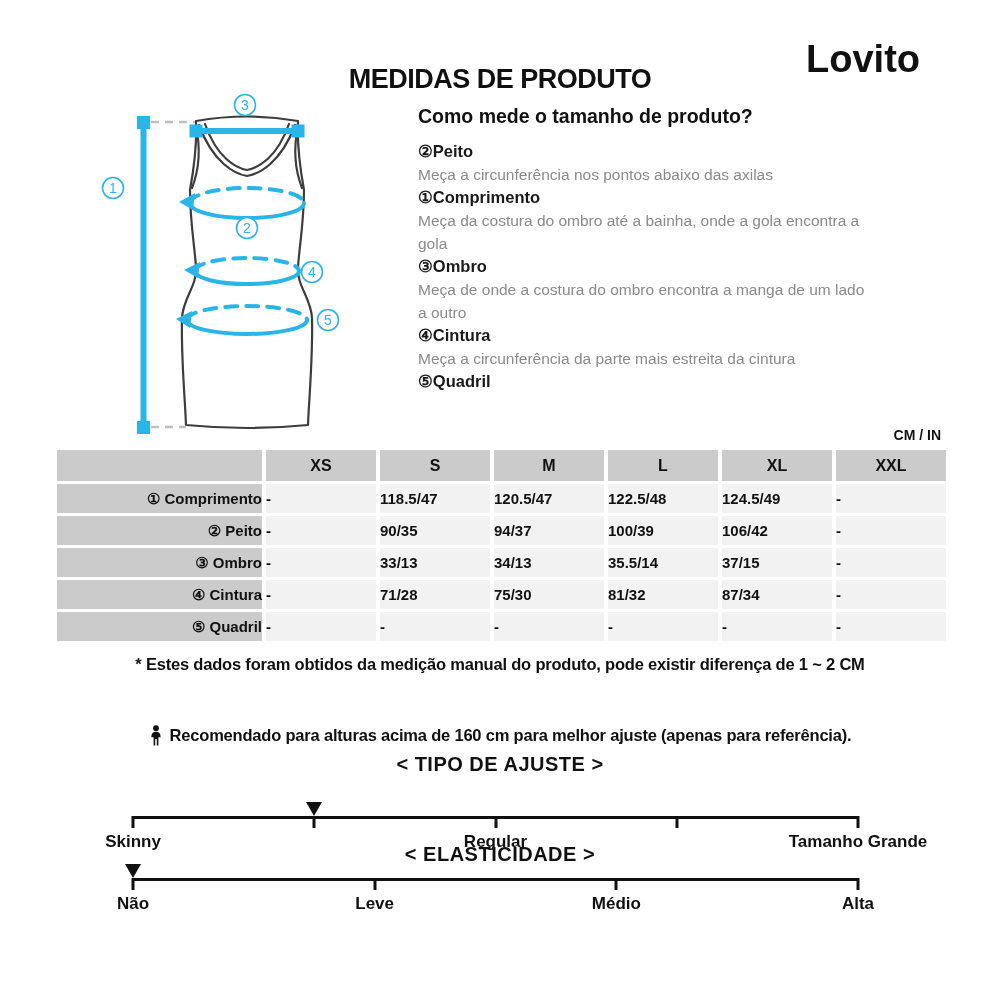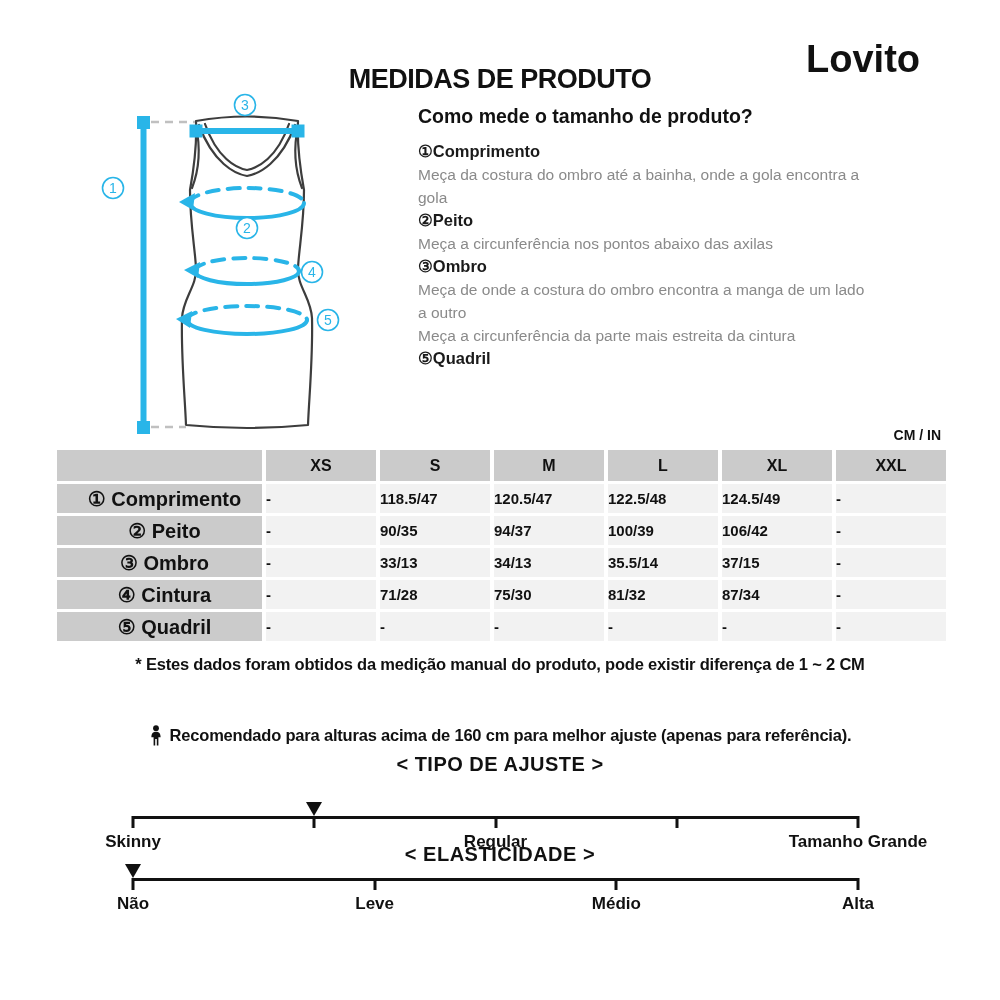--- a/index.html
+++ b/index.html
@@ -18,21 +18,21 @@
   .g-label { font-size:16.5px; font-weight:bold; line-height:23px; color:#1a1a1a; }
   .g-desc { font-size:15.5px; line-height:23px; color:#8a8a8a; white-space:pre-line; }
 
   .unit { position:absolute; top:427px; right:59px; font-size:14px; font-weight:bold; }
 
   table.size { position:absolute; left:53px; top:447px; width:893px;
     border-collapse:separate; border-spacing:4px 3px; table-layout:fixed; }
   table.size td, table.size th { font-size:15px; font-weight:bold; 
     vertical-align:middle; height:29px; padding:0; }
   table.size th { background:#cbcbcb; font-size:16px; height:31px; }
-  table.size td.rowlabel { background:#cbcbcb; text-align:center; padding-left:10px; font-size:20px;margin-left:28px; }
+  table.size td.rowlabel { background:#cbcbcb; text-align:right; padding-left:10px; font-size:15px;margin-left:28px; }
   table.size td.val { background:#f2f2f2; }
 
   .note { position:absolute; left:0; right:0; display:flex; justify-content:center;
     align-items:center; font-size:16.5px; font-weight:bold; letter-spacing:-0.2px; }
   .note-1 { top:655px; }
   .note-2 { top:688px;margin-top:37px; }
   .person { margin-right:7px; }
 
   .slider-title { position:absolute; left:0; right:0; text-align:center;
     font-size:20px; font-weight:bold; letter-spacing:0.5px; }
@@ -125,34 +125,35 @@
         <circle cx="233" cy="232" r="10.5" fill="#fff" stroke="#29B5E8" stroke-width="1.6"></circle>
         <text x="233" y="237">5</text>
       </g>
     </g>
   </svg>
 
   <div class="guide">
     <div class="guide-heading">Como mede o tamanho de produto?</div>
 
     <div>
+      <div class="g-label"><span>②</span><span>Peito</span></div>
+      <div class="g-desc">Meça a circunferência nos pontos abaixo das axilas</div>
+    </div>
+    <div>
       <div class="g-label"><span>①</span><span>Comprimento</span></div>
       <div class="g-desc">Meça da costura do ombro até a bainha, onde a gola encontra a
 gola</div>
     </div>
     <div>
-      <div class="g-label"><span>②</span><span>Peito</span></div>
-      <div class="g-desc">Meça a circunferência nos pontos abaixo das axilas</div>
-    </div>
-    <div>
       <div class="g-label"><span>③</span><span>Ombro</span></div>
       <div class="g-desc">Meça de onde a costura do ombro encontra a manga de um lado
 a outro</div>
     </div>
     <div>
+      <div class="g-label"><span>④</span><span>Cintura</span></div>
       <div class="g-desc">Meça a circunferência da parte mais estreita da cintura</div>
     </div>
     <div>
       <div class="g-label"><span>⑤</span><span>Quadril</span></div>
     </div>
   </div>
 
   <div class="unit">CM / IN</div>
 
   <table class="size">

